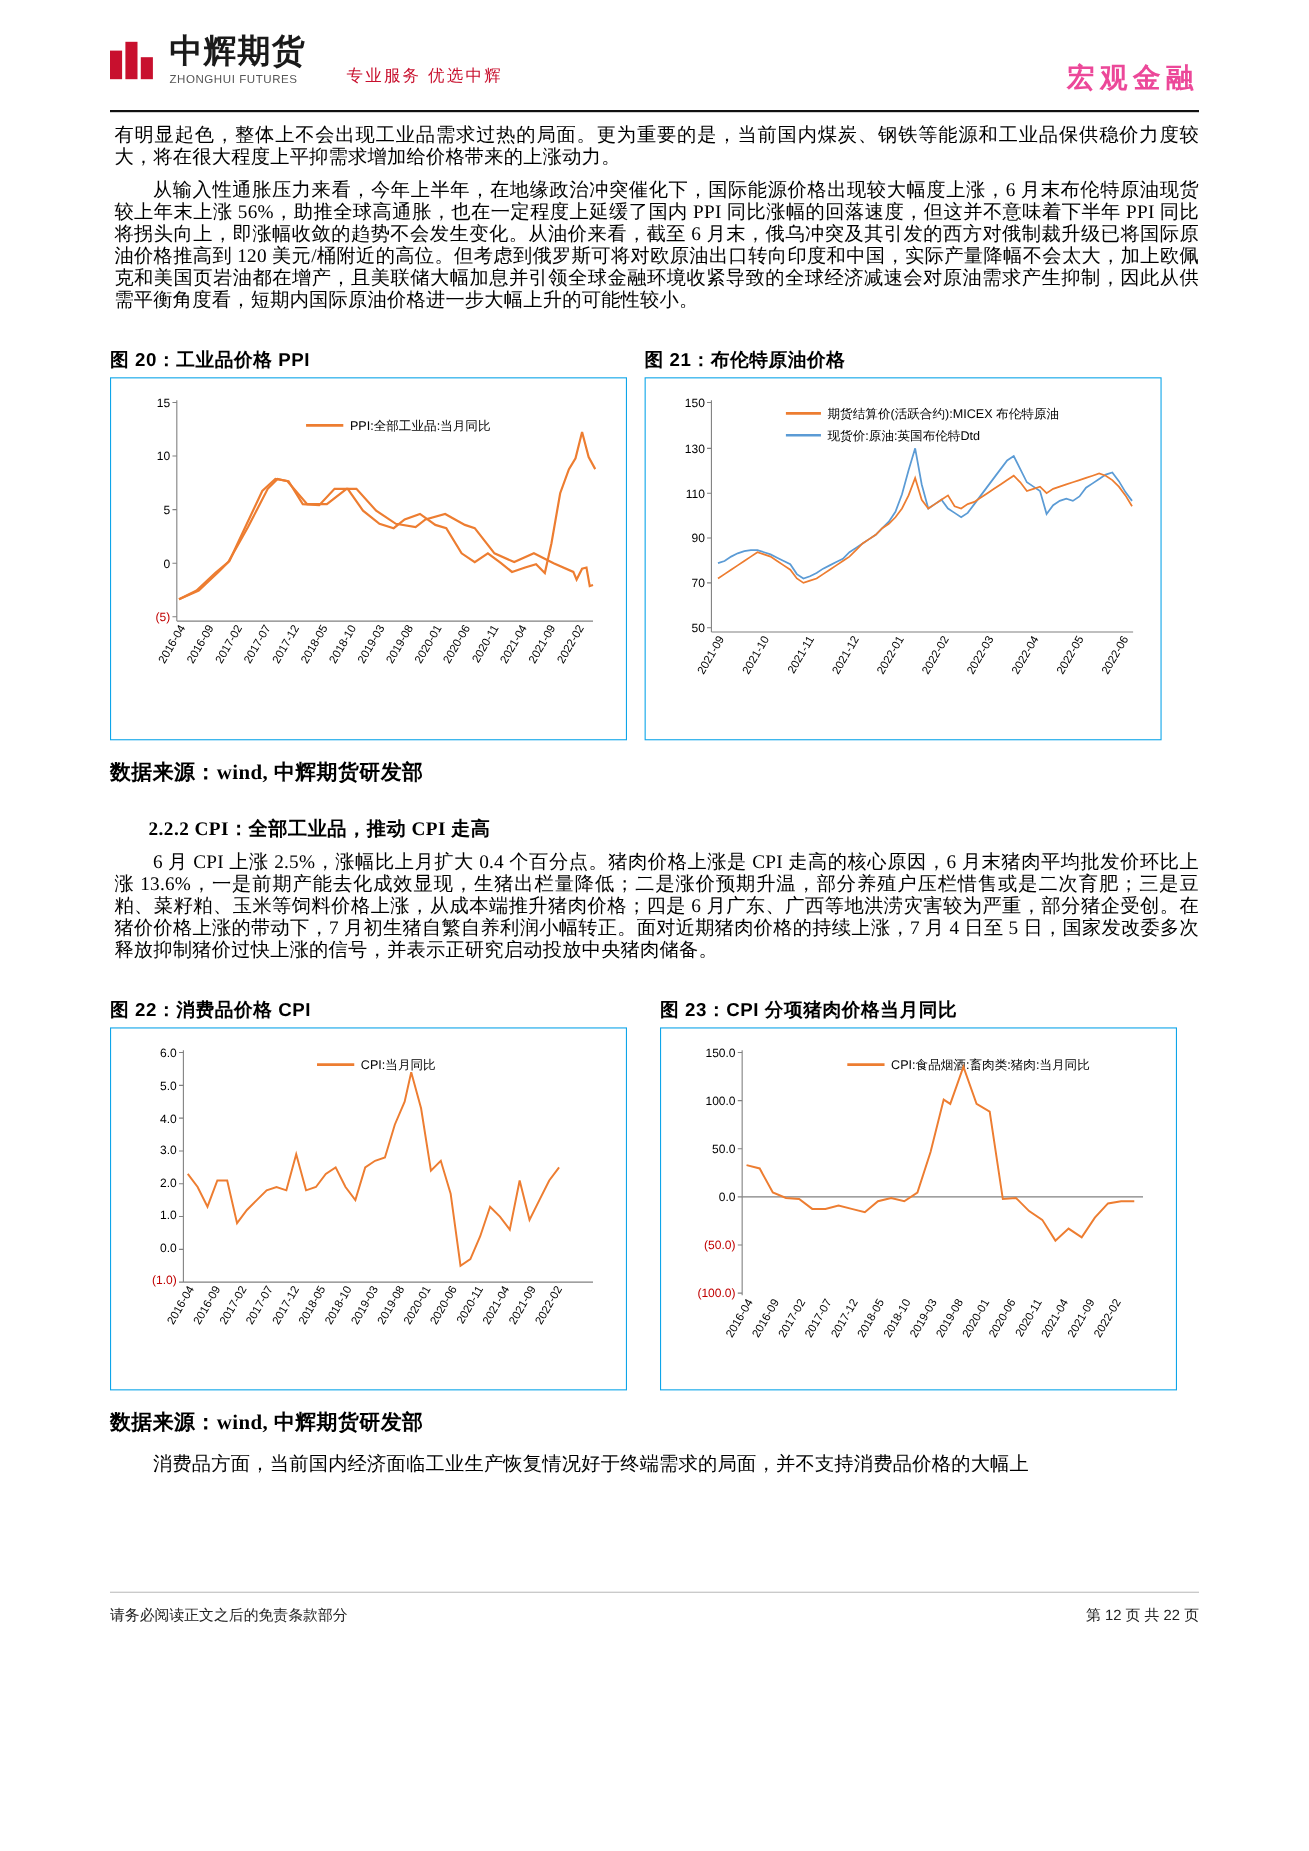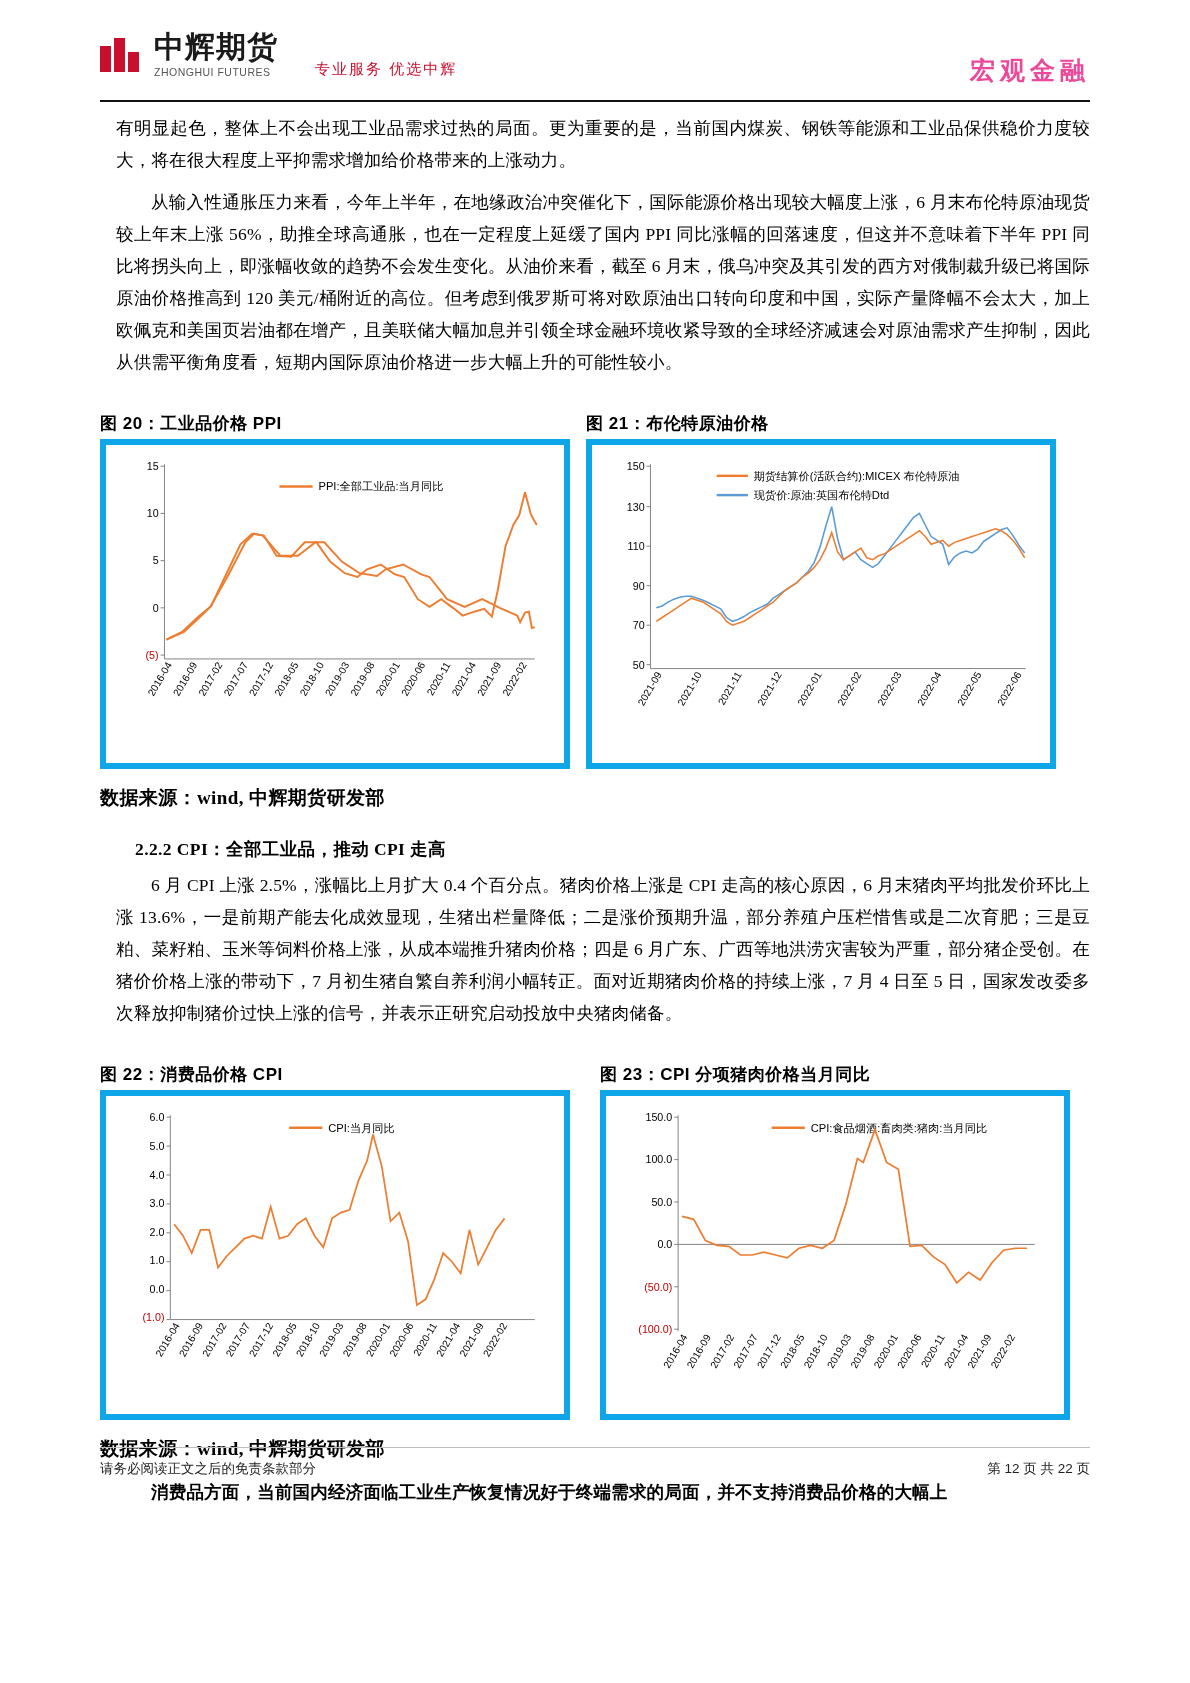--- a/index.html
+++ b/index.html
@@ -57,22 +57,22 @@
     font-weight: bold; font-size: 25px; letter-spacing: 5px; color: #ec4899;
   }
   .header-rule {
     position: absolute; left: 100px; right: 100px; top: 100px;
     height: 2px; background: #111;
   }
   
   .content { position: absolute; left: 100px; right: 100px; top: 112px; }
   p.body {
     font-size: 17.5px;
-    line-height: 32px;
-    margin: 0 0 2px 16px;
+    line-height: 20px;
+    margin: 0 0 2px 4px;
     text-align: justify;
     letter-spacing: 0.2px;
   }
   p.indent { text-indent: 2em; }
   .section-title {
     font-weight: bold;
     font-size: 17.5px;
     margin: 0;
     text-indent: 2em;
     letter-spacing: 0.4px;
@@ -81,21 +81,21 @@
   .fig-row { display: flex; gap: 30px; }
   .fig-col { width: 470px; }
   .fig-title {
     font-weight: bold;
     font-size: 17px;
     font-family: "Liberation Sans", sans-serif;
     margin-bottom: 4px;
     letter-spacing: 0.5px;
   }
   .fig-box {
-    border: 6px solid #0ea5e9;
+    border: 1px solid #0ea5e9;
     background: #fff;
     height: 330px;
     position: relative;
   }
   .source {
     font-weight: bold;
     font-size: 19px;
     letter-spacing: 0.4px;
   }
   
@@ -349,21 +349,21 @@
               <text transform="translate(396,250) rotate(-60)" text-anchor="end">2021-09</text>
               <text transform="translate(420,250) rotate(-60)" text-anchor="end">2022-02</text>
             </g>
           </svg>
         </div>
       </div>
     </div>
 
     <div class="source" style="margin-top:16px;">数据来源：wind, 中辉期货研发部</div>
 
-    <p class="body indent" style="margin-top:14px;font-weight:bold;">消费品方面，当前国内经济面临工业生产恢复情况好于终端需求的局面，并不支持消费品价格的大幅上</p>
+    <p class="body indent" style="margin-top:14px;">消费品方面，当前国内经济面临工业生产恢复情况好于终端需求的局面，并不支持消费品价格的大幅上</p>
   </div>
 
   <div class="footer-rule"></div>
   <div class="footer">
     <span>请务必阅读正文之后的免责条款部分</span>
     <span class="pg">第 12 页 共 22 页</span>
   </div>
 
 </div>
 

